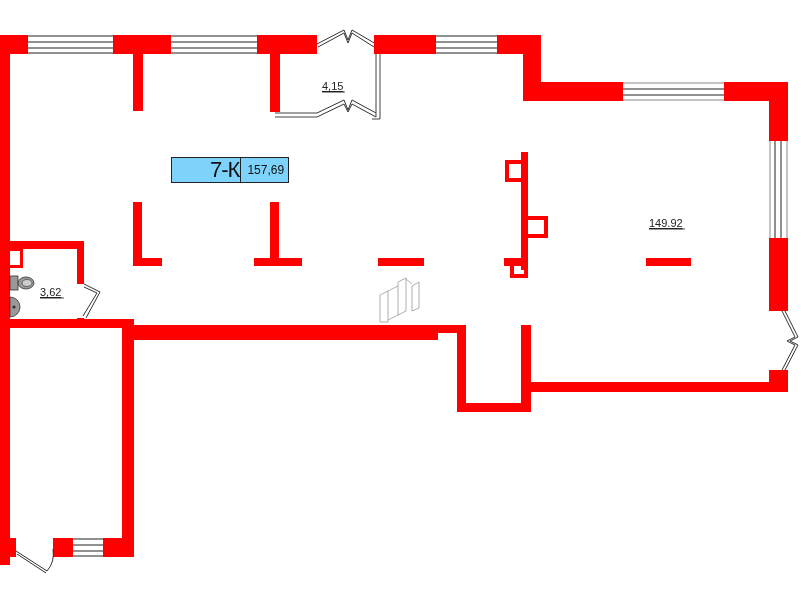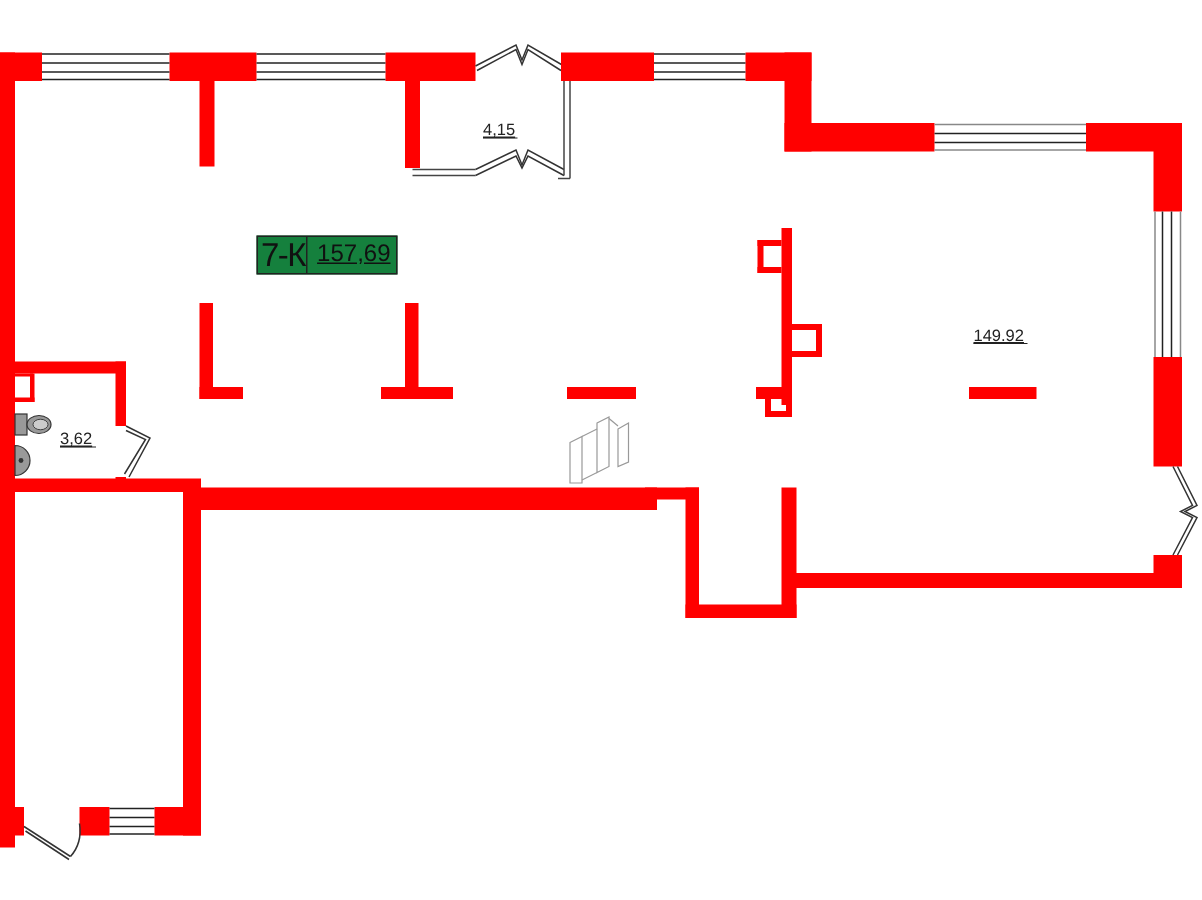--- a/index.html
+++ b/index.html
@@ -3,23 +3,23 @@
 <meta charset="utf-8">
 <style>
   html, body { margin: 0; padding: 0; background: #ffffff; }
   body { width: 801px; height: 600px; position: relative; overflow: hidden; font-family: "Liberation Sans", sans-serif; }
   svg { position: absolute; left: 0; top: 0; }
   .wall { fill: #ff0000; }
   .win-line { stroke: #222; stroke-width: 1; }
   .win-line-g { stroke: #888; stroke-width: 1; }
   .door { fill: none; stroke: #333; stroke-width: 1; }
   .area-label { font-family: "Liberation Sans", sans-serif; font-size: 11px; fill: #222; text-decoration: underline; }
-  .unit-box { position: absolute; left: 171px; top: 157px; height: 24px; display: flex; border: 1px solid #222; background: #15803d; }
+  .unit-box { position: absolute; left: 171px; top: 157px; height: 24px; display: flex; border: 1px solid #222; background: #7dd3fc; padding-left: 36px; }
   .unit-code { font-size: 22px; line-height: 24px; padding: 0 1px 0 2px; border-right: 1px solid #222; color: #111; letter-spacing: -1px; }
-  .unit-area { font-size: 16px; line-height: 24px; padding: 0 4px 0 6px; color: #111; text-decoration: underline; }
+  .unit-area { font-size: 12px; line-height: 24px; padding: 0 4px 0 6px; color: #111; }
 </style>
 </head>
 <body>
 
 <svg width="801" height="600" viewBox="0 0 801 600">
 
   <g>
     <rect class="wall" x="0" y="35" width="28" height="19"></rect>
     <rect class="wall" x="0" y="35" width="10" height="530"></rect>
     <rect class="wall" x="113" y="35" width="58" height="19"></rect>

